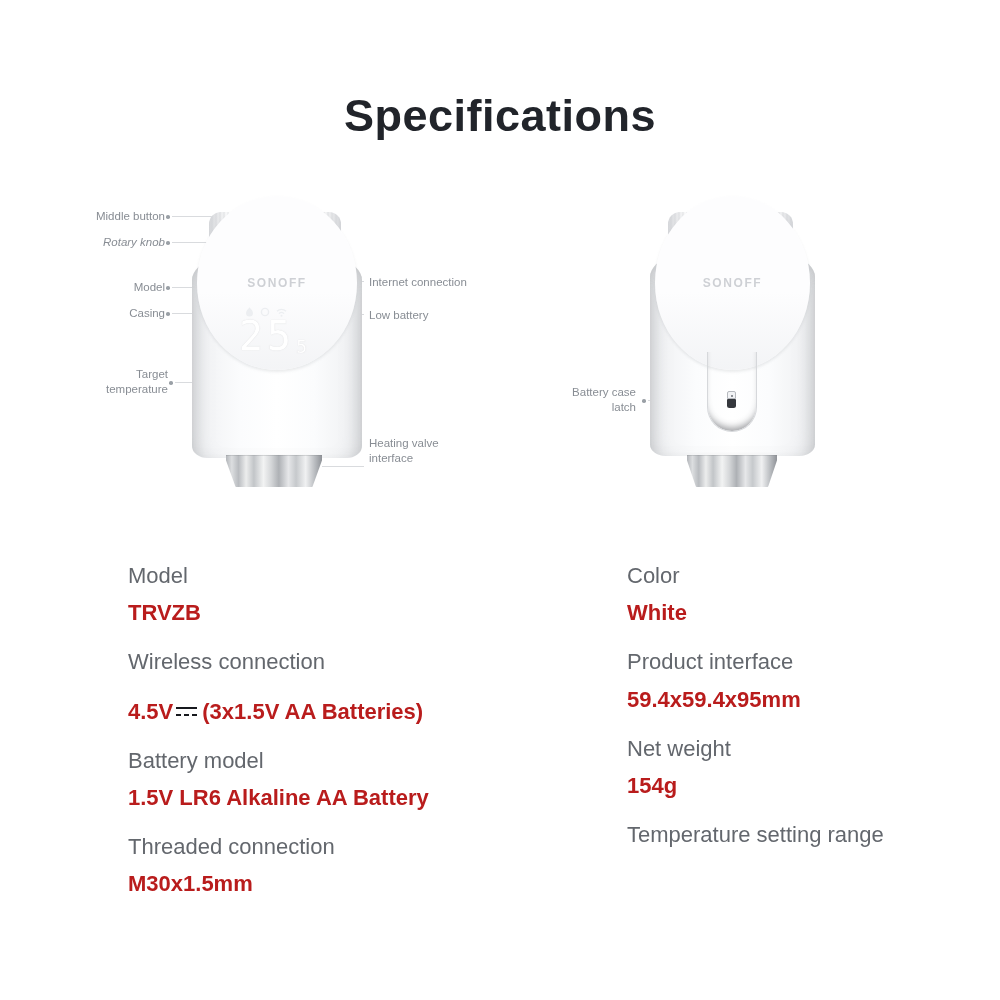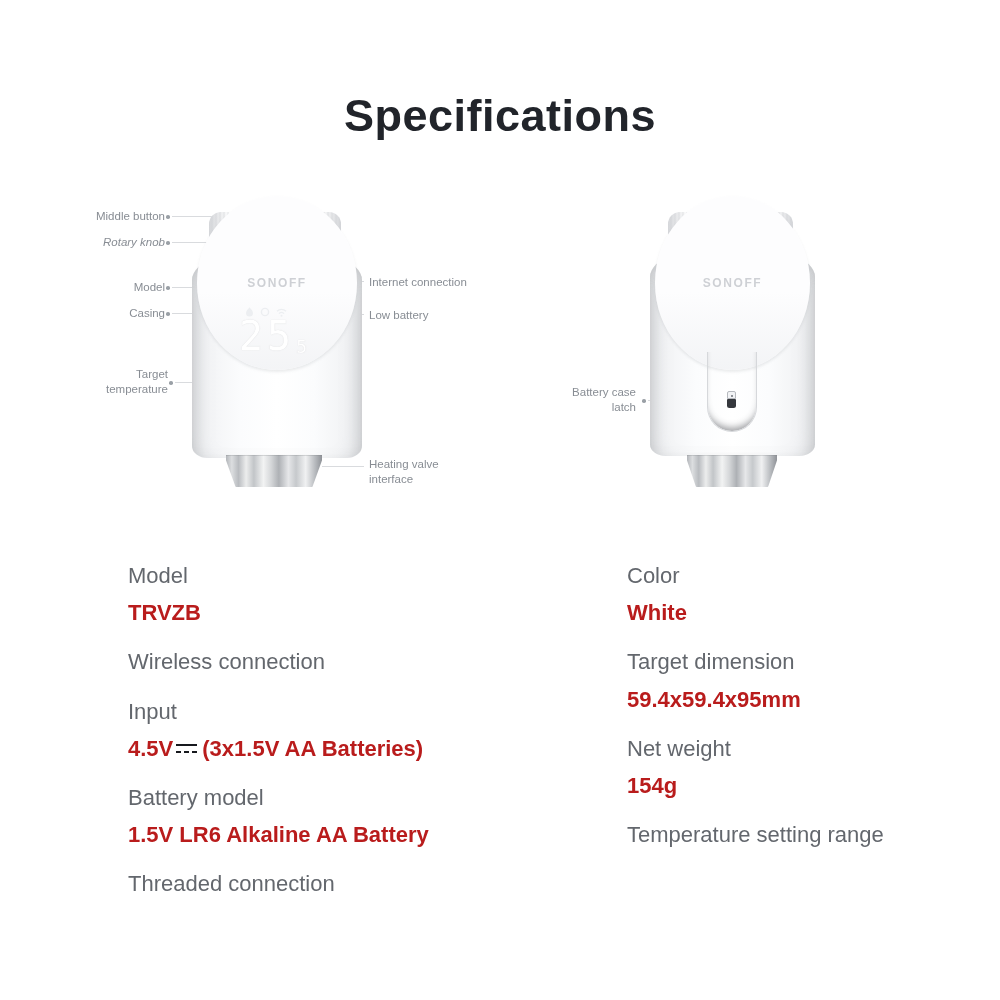--- a/index.html
+++ b/index.html
@@ -14,21 +14,21 @@
   
   .co{position:absolute;font-size:11.5px;line-height:1.3;color:#888d94;}
   .co.r{text-align:right;}
   .co-middle-button{right:835px;top:175px;}
   .co-rotary-knob{right:835px;top:201px;font-style:italic;}
   .co-auto{right:835px;top:246px;}
   .co-heating{right:835px;top:272px;}
   .co-target-temp{right:832px;top:333px;width:84px;}
   .co-internet{left:369px;top:241px;}
   .co-low-battery{left:369px;top:274px;}
-  .co-valve{left:369px;top:423px;width:92px;}
+  .co-valve{left:369px;top:402px;width:92px;}
   .co-latch{right:364px;top:351px;width:82px;}
 
   .dot{position:absolute;width:3.5px;height:3.5px;border-radius:50%;background:#9aa0a6;}
   .dot-mb{left:166px;top:181px;}  .dot-rk{left:166px;top:207px;}
   .dot-auto{left:166px;top:252px;}.dot-heat{left:166px;top:278px;}
   .dot-tt{left:169px;top:347px;}  .dot-latch{left:642px;top:365px;}
 
   .lnh{position:absolute;height:1px;background:#d9dbde;}
   .lnv{position:absolute;width:1px;background:#d9dbde;}
   .ln-mb{left:172px;top:182px;width:68px;}
@@ -200,21 +200,20 @@
 
   <div class="spec-col spec-col-left">
     <div class="spec-item">
       <div class="spec-label">Model</div>
       <div class="spec-value">TRVZB</div>
     </div>
     <div class="spec-item">
       <div class="spec-label">Wireless connection</div>
     </div>
     <div class="spec-item">
-      <div class="spec-label">Input</div>
       <div class="spec-value"><span>4.5V</span><span class="dc-symbol"><span class="dc-solid"></span><span class="dc-dashes">
               <i></i>
               <i></i>
               <i></i>
             </span></span><span>(3x1.5V AA Batteries)</span></div>
     </div>
     <div class="spec-item">
       <div class="spec-label">Battery model</div>
       <div class="spec-value">1.5V LR6 Alkaline AA Battery</div>
     </div>
@@ -223,21 +222,21 @@
       <div class="spec-value">M30x1.5mm</div>
     </div>
   </div>
 
   <div class="spec-col spec-col-right">
     <div class="spec-item">
       <div class="spec-label">Color</div>
       <div class="spec-value">White</div>
     </div>
     <div class="spec-item">
-      <div class="spec-label">Target dimension</div>
+      <div class="spec-label">Product interface</div>
       <div class="spec-value">59.4x59.4x95mm</div>
     </div>
     <div class="spec-item">
       <div class="spec-label">Net weight</div>
       <div class="spec-value">154g</div>
     </div>
     <div class="spec-item">
       <div class="spec-label">Temperature setting range</div>
     </div>
   </div>

